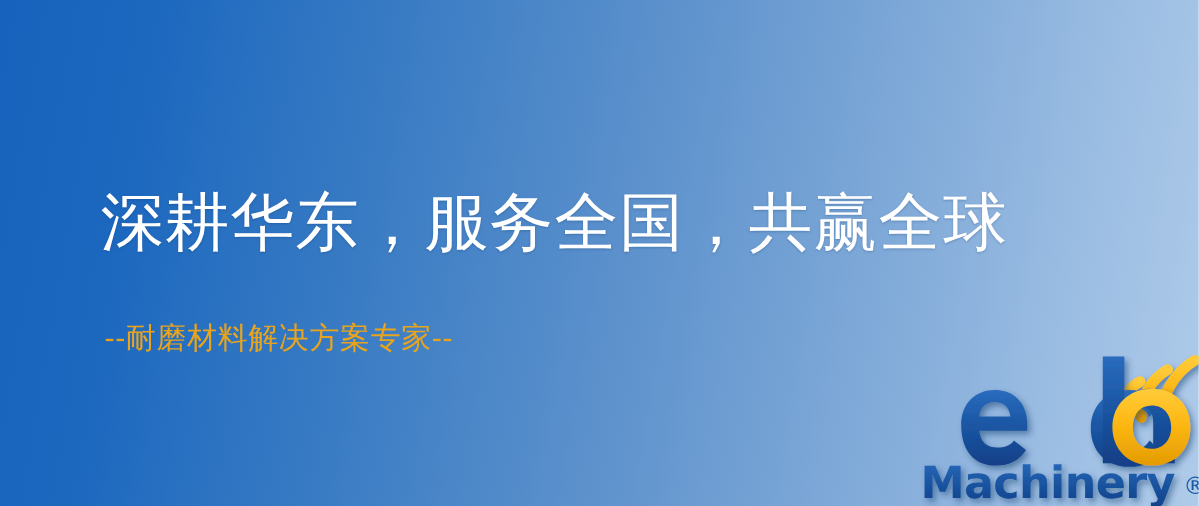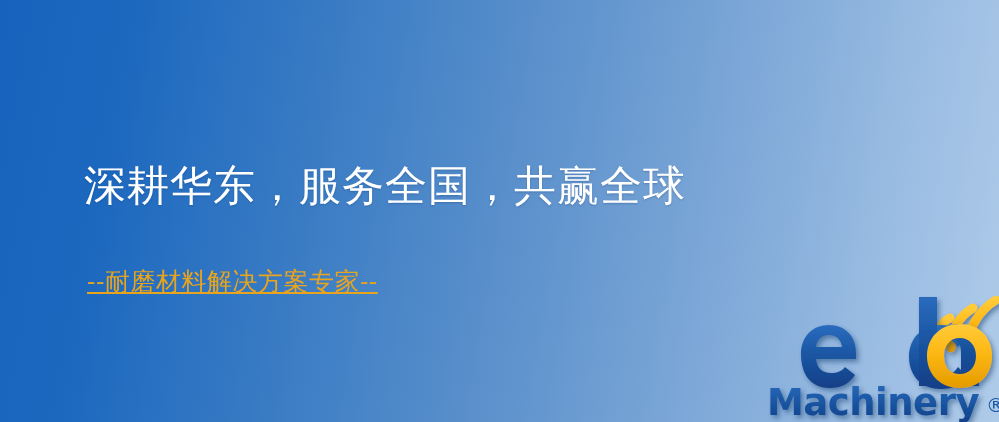--- a/index.html
+++ b/index.html
@@ -27,39 +27,38 @@
         #AFCBE9 100%);
   }
 
   
   #headline {
     position: absolute;
     left: 84px;
     top: 150px;
     color: #FFFFFF;
     font-family: "DejaVu Serif", "Liberation Serif", serif;
-    font-size: 42px;
+    font-size: 53px;
     line-height: 72px;
     letter-spacing: 1px;
     white-space: nowrap;
     text-shadow: 0 1px 2px rgba(10,50,100,0.28);
   }
 
   
   #subtitle {
     position: absolute;
     left: 87px;
     top: 266px;
     color: #E9A41E;
     font-family: "DejaVu Serif", "Liberation Serif", serif;
     font-size: 25px;
     line-height: 32px;
     letter-spacing: 0.5px;
     white-space: nowrap;
-    text-decoration: underline;
   }
 
   
   #logo {
     position: absolute;
     left: 765px;
     top: 296px;
     width: 257px;
     height: 126px;
   }

